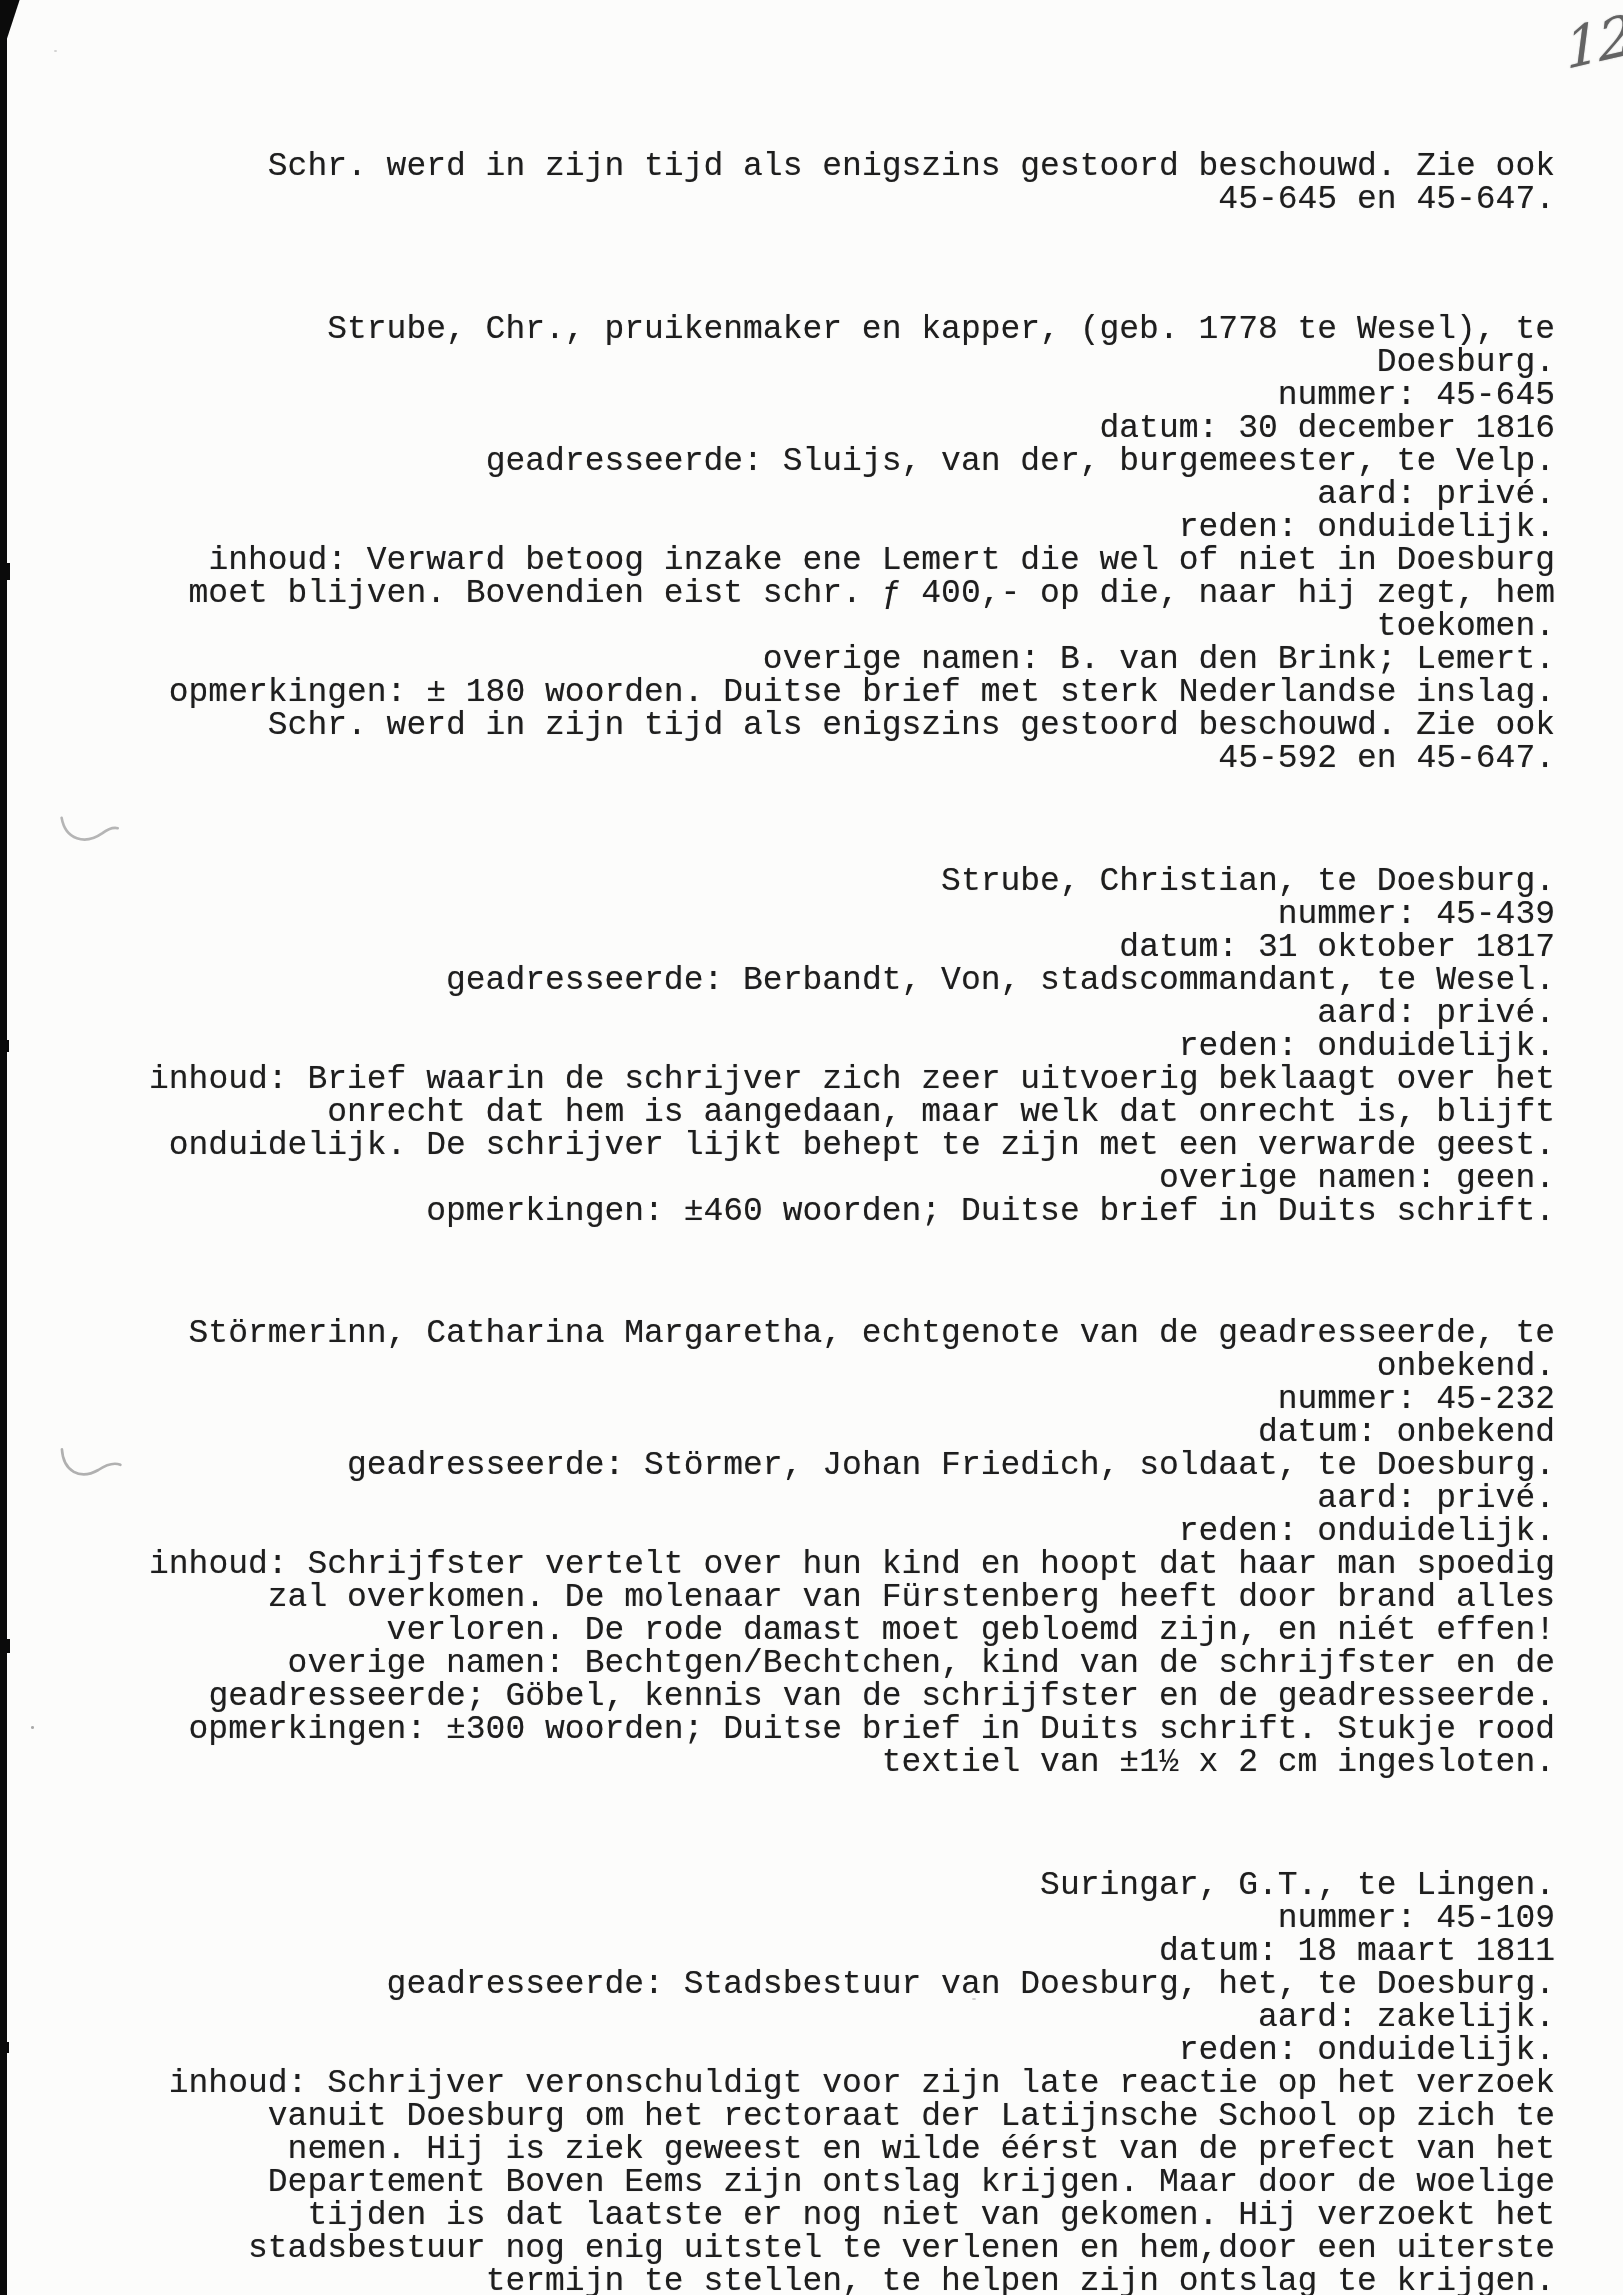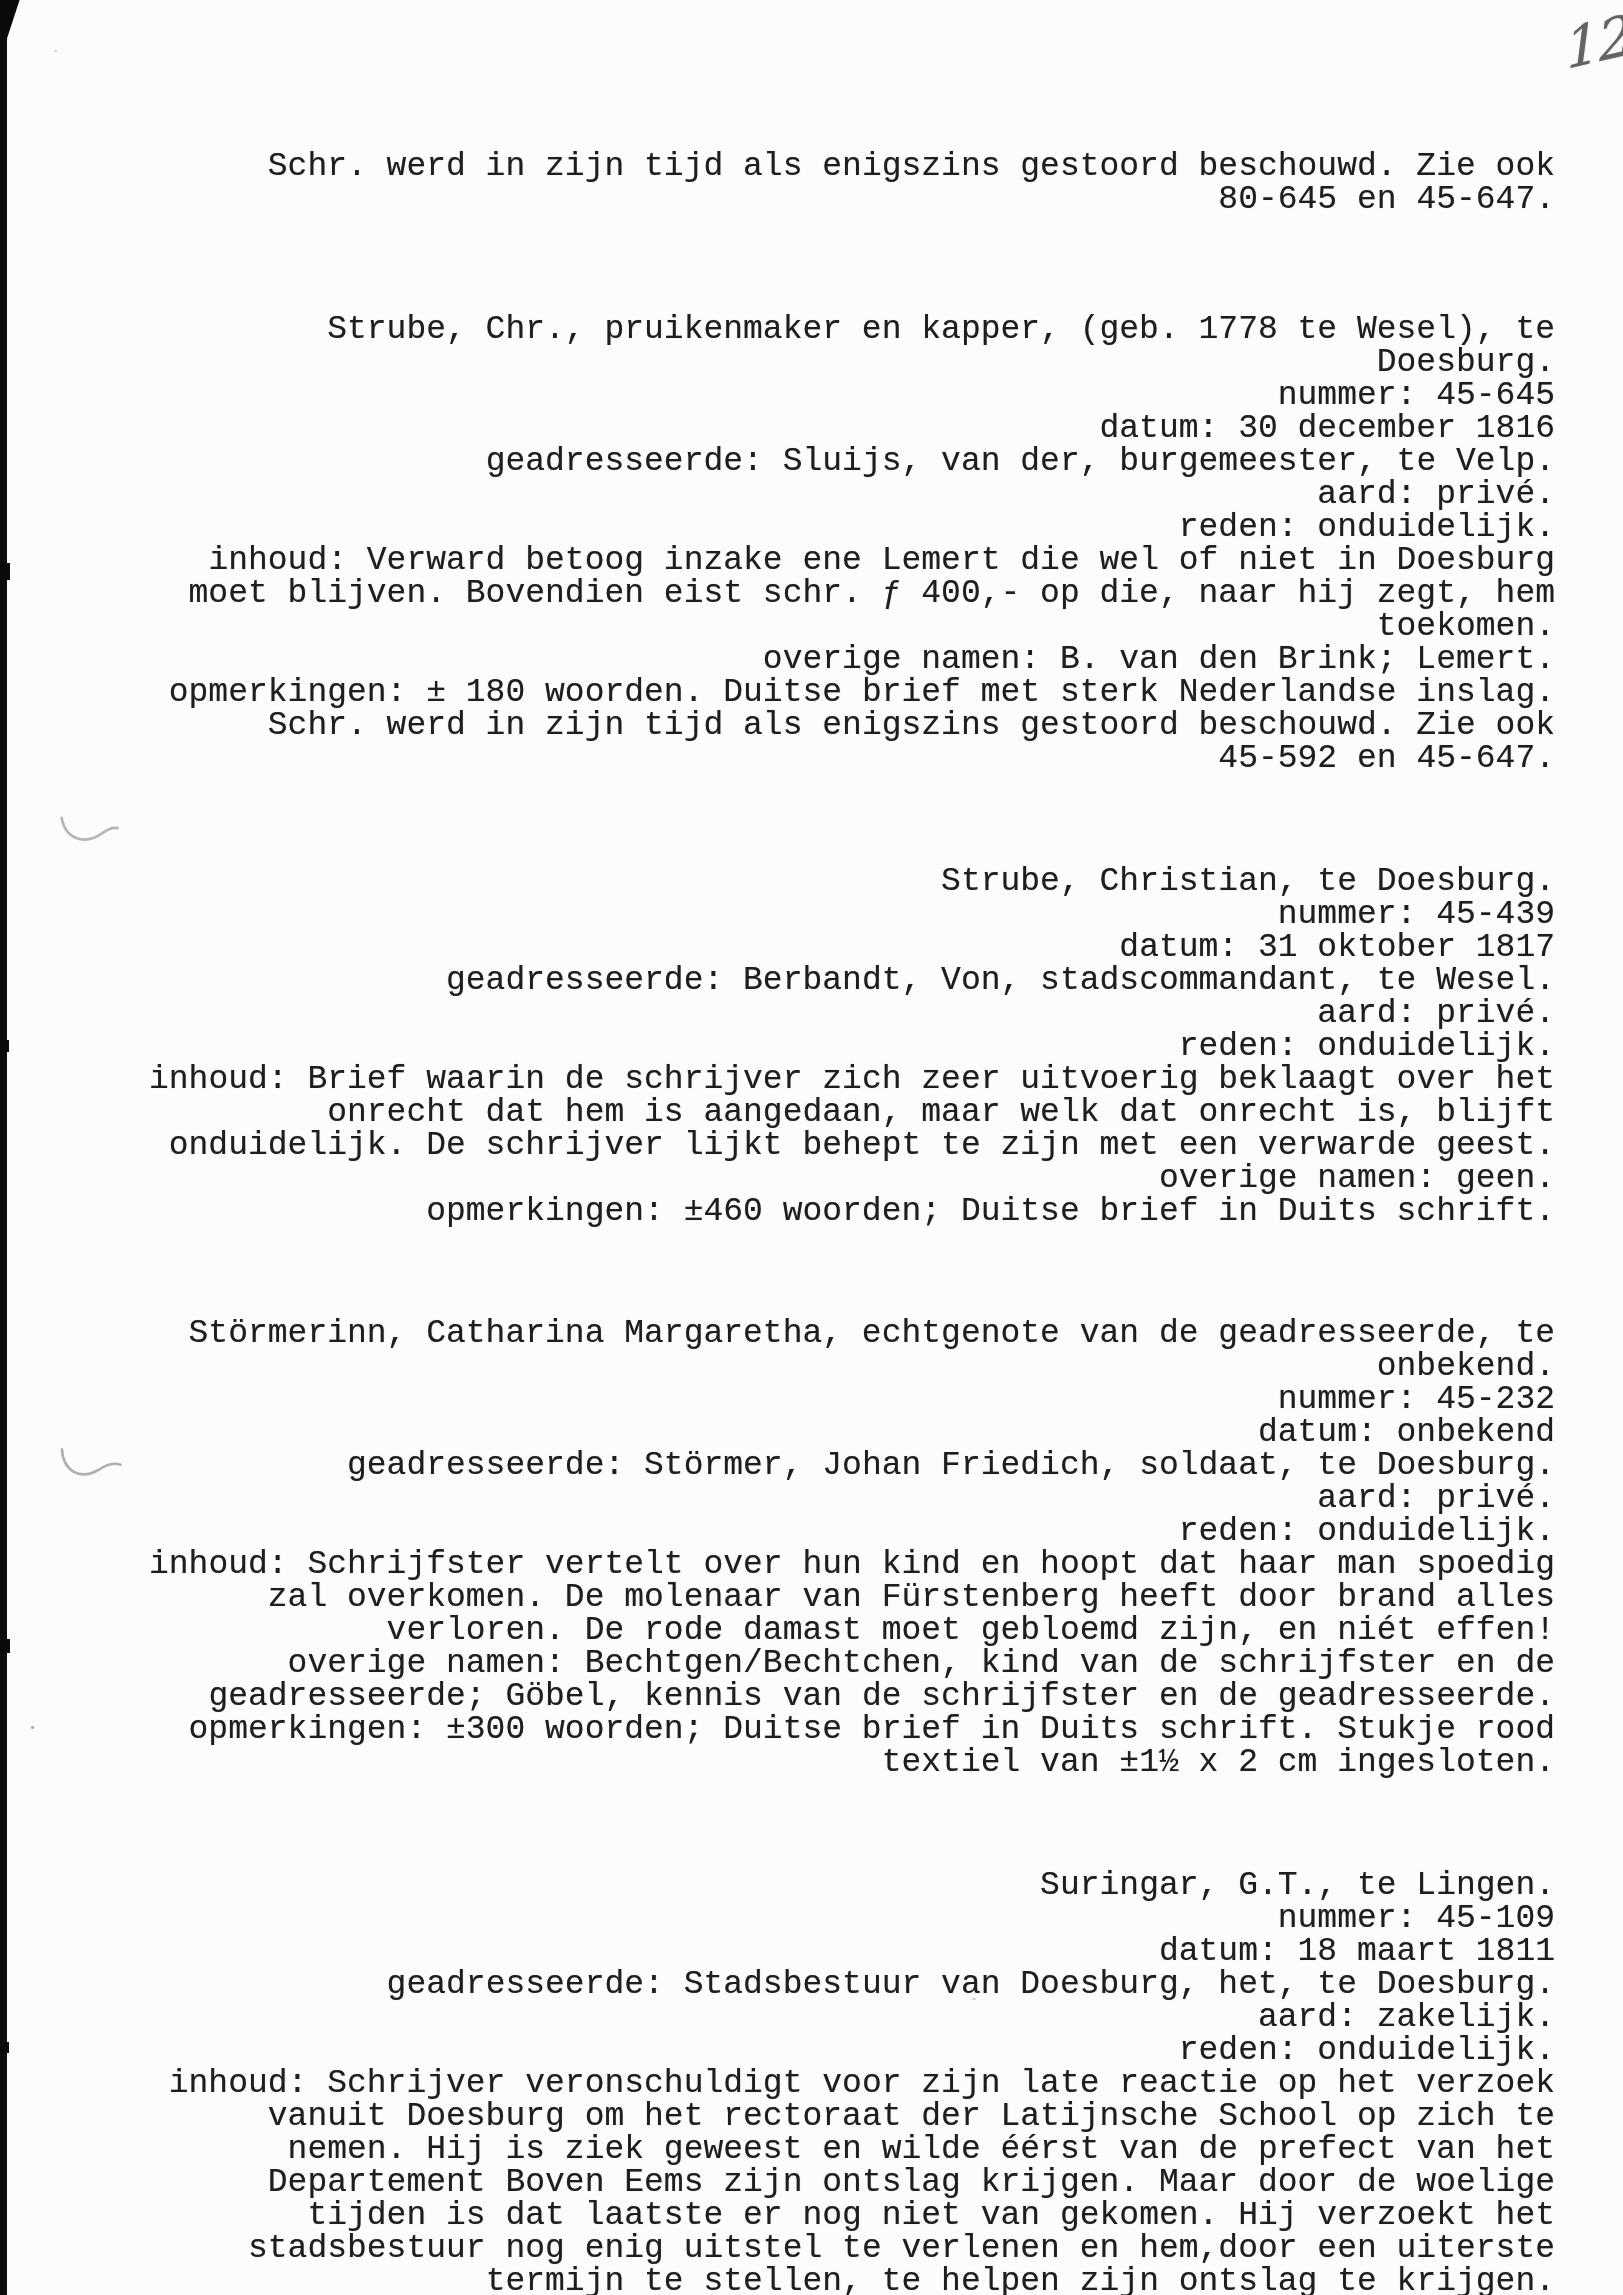--- a/index.html
+++ b/index.html
@@ -80,21 +80,21 @@
     <path d="M4 10 C 10 44, 40 52, 66 34 C 74 28, 82 24, 90 26" fill="none" stroke="#b5b5b5" stroke-width="4" stroke-linecap="round"></path>
   </svg>
   <svg class="pencil" style="left:58px; top:1444px;" width="65" height="39" viewBox="0 0 100 60">
     <path d="M6 8 C 8 42, 34 56, 62 40 C 74 32, 86 28, 96 32" fill="none" stroke="#b0b0b0" stroke-width="4" stroke-linecap="round"></path>
   </svg>
   <div class="speck" style="left:31px; top:1726px; width:3.3px; height:2.6px;"></div>
   <div class="speck" style="left:972px; top:1998px; width:3.9px; height:2px; opacity:.6;"></div>
   <div class="speck" style="left:54px; top:50px; width:2.6px; height:2px; opacity:.5;"></div>
 
   <div class="doc">
-    <div class="entry"><div class="line">Schr. werd in zijn tijd als enigszins gestoord beschouwd. Zie ook</div><div class="line">80-645 en 45-647.</div></div>
+    <div class="entry"><div class="line">Schr. werd in zijn tijd als enigszins gestoord beschouwd. Zie ook</div><div class="line">45-645 en 45-647.</div></div>
     <div class="entry"><div class="line">Strube, Chr., pruikenmaker en kapper, (geb. 1778 te Wesel), te</div><div class="line">Doesburg.</div><div class="line">nummer: 45-645</div><div class="line">datum: 30 december 1816</div><div class="line">geadresseerde: Sluijs, van der, burgemeester, te Velp.</div><div class="line">aard: privé.</div><div class="line">reden: onduidelijk.</div><div class="line">inhoud: Verward betoog inzake ene Lemert die wel of niet in Doesburg</div><div class="line">moet blijven. Bovendien eist schr. ƒ 400,- op die, naar hij zegt, hem</div><div class="line">toekomen.</div><div class="line">overige namen: B. van den Brink; Lemert.</div><div class="line">opmerkingen: ± 180 woorden. Duitse brief met sterk Nederlandse inslag.</div><div class="line">Schr. werd in zijn tijd als enigszins gestoord beschouwd. Zie ook</div><div class="line">45-592 en 45-647.</div></div>
     <div class="entry"><div class="line">Strube, Christian, te Doesburg.</div><div class="line">nummer: 45-439</div><div class="line">datum: 31 oktober 1817</div><div class="line">geadresseerde: Berbandt, Von, stadscommandant, te Wesel.</div><div class="line">aard: privé.</div><div class="line">reden: onduidelijk.</div><div class="line">inhoud: Brief waarin de schrijver zich zeer uitvoerig beklaagt over het</div><div class="line">onrecht dat hem is aangedaan, maar welk dat onrecht is, blijft</div><div class="line">onduidelijk. De schrijver lijkt behept te zijn met een verwarde geest.</div><div class="line">overige namen: geen.</div><div class="line">opmerkingen: ±460 woorden; Duitse brief in Duits schrift.</div></div>
     <div class="entry"><div class="line">Störmerinn, Catharina Margaretha, echtgenote van de geadresseerde, te</div><div class="line">onbekend.</div><div class="line">nummer: 45-232</div><div class="line">datum: onbekend</div><div class="line">geadresseerde: Störmer, Johan Friedich, soldaat, te Doesburg.</div><div class="line">aard: privé.</div><div class="line">reden: onduidelijk.</div><div class="line">inhoud: Schrijfster vertelt over hun kind en hoopt dat haar man spoedig</div><div class="line">zal overkomen. De molenaar van Fürstenberg heeft door brand alles</div><div class="line">verloren. De rode damast moet gebloemd zijn, en niét effen!</div><div class="line">overige namen: Bechtgen/Bechtchen, kind van de schrijfster en de</div><div class="line">geadresseerde; Göbel, kennis van de schrijfster en de geadresseerde.</div><div class="line">opmerkingen: ±300 woorden; Duitse brief in Duits schrift. Stukje rood</div><div class="line">textiel van ±1½ x 2 cm ingesloten.</div></div>
     <div class="entry"><div class="line">Suringar, G.T., te Lingen.</div><div class="line">nummer: 45-109</div><div class="line">datum: 18 maart 1811</div><div class="line">geadresseerde: Stadsbestuur van Doesburg, het, te Doesburg.</div><div class="line">aard: zakelijk.</div><div class="line">reden: onduidelijk.</div><div class="line">inhoud: Schrijver veronschuldigt voor zijn late reactie op het verzoek</div><div class="line">vanuit Doesburg om het rectoraat der Latijnsche School op zich te</div><div class="line">nemen. Hij is ziek geweest en wilde éérst van de prefect van het</div><div class="line">Departement Boven Eems zijn ontslag krijgen. Maar door de woelige</div><div class="line">tijden is dat laatste er nog niet van gekomen. Hij verzoekt het</div><div class="line">stadsbestuur nog enig uitstel te verlenen en hem,door een uiterste</div><div class="line">termijn te stellen, te helpen zijn ontslag te krijgen.</div></div>
   </div>
 
 </div>
 
 
 </body></html>

